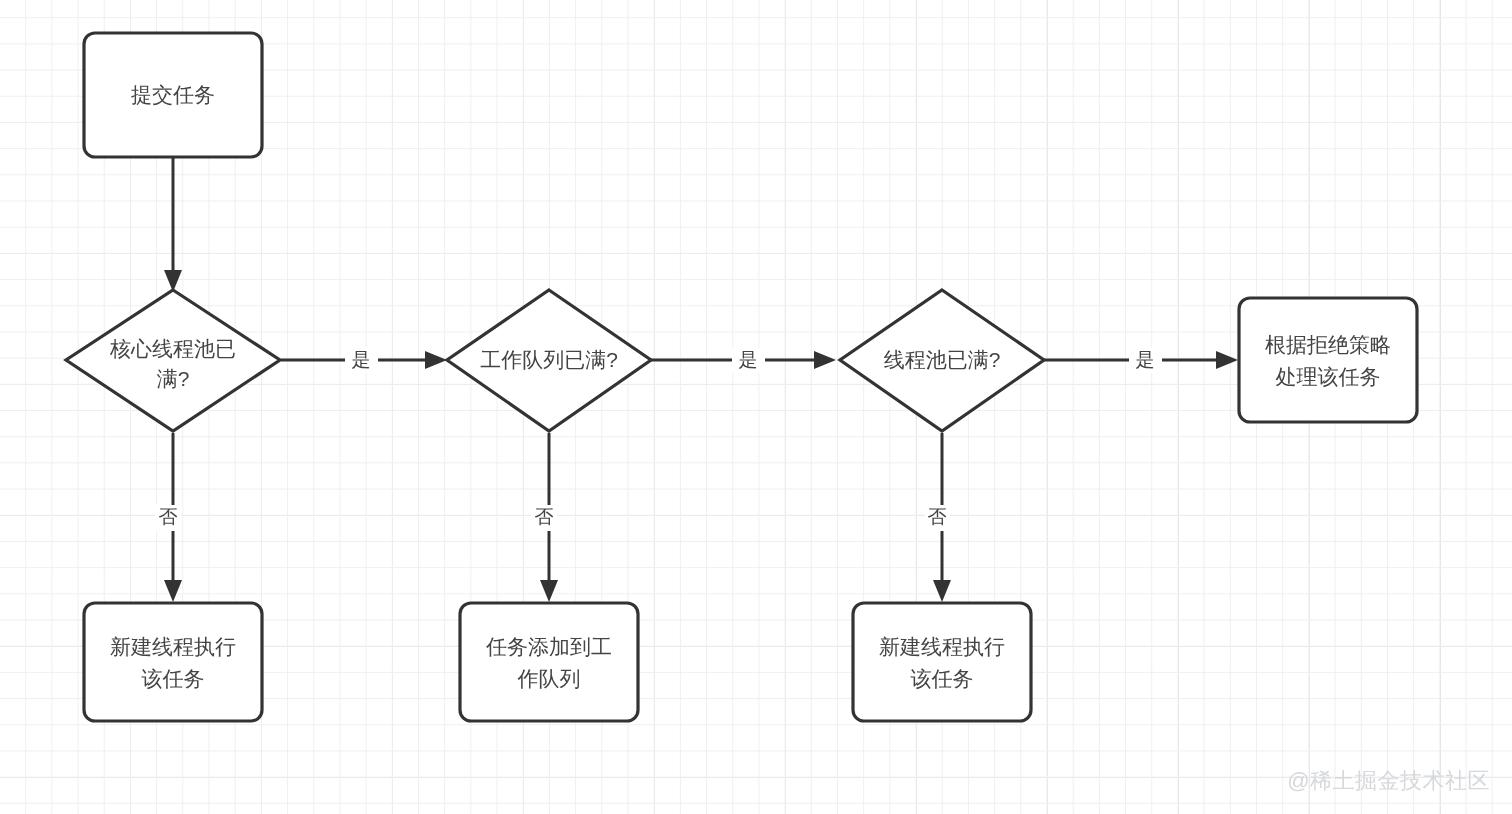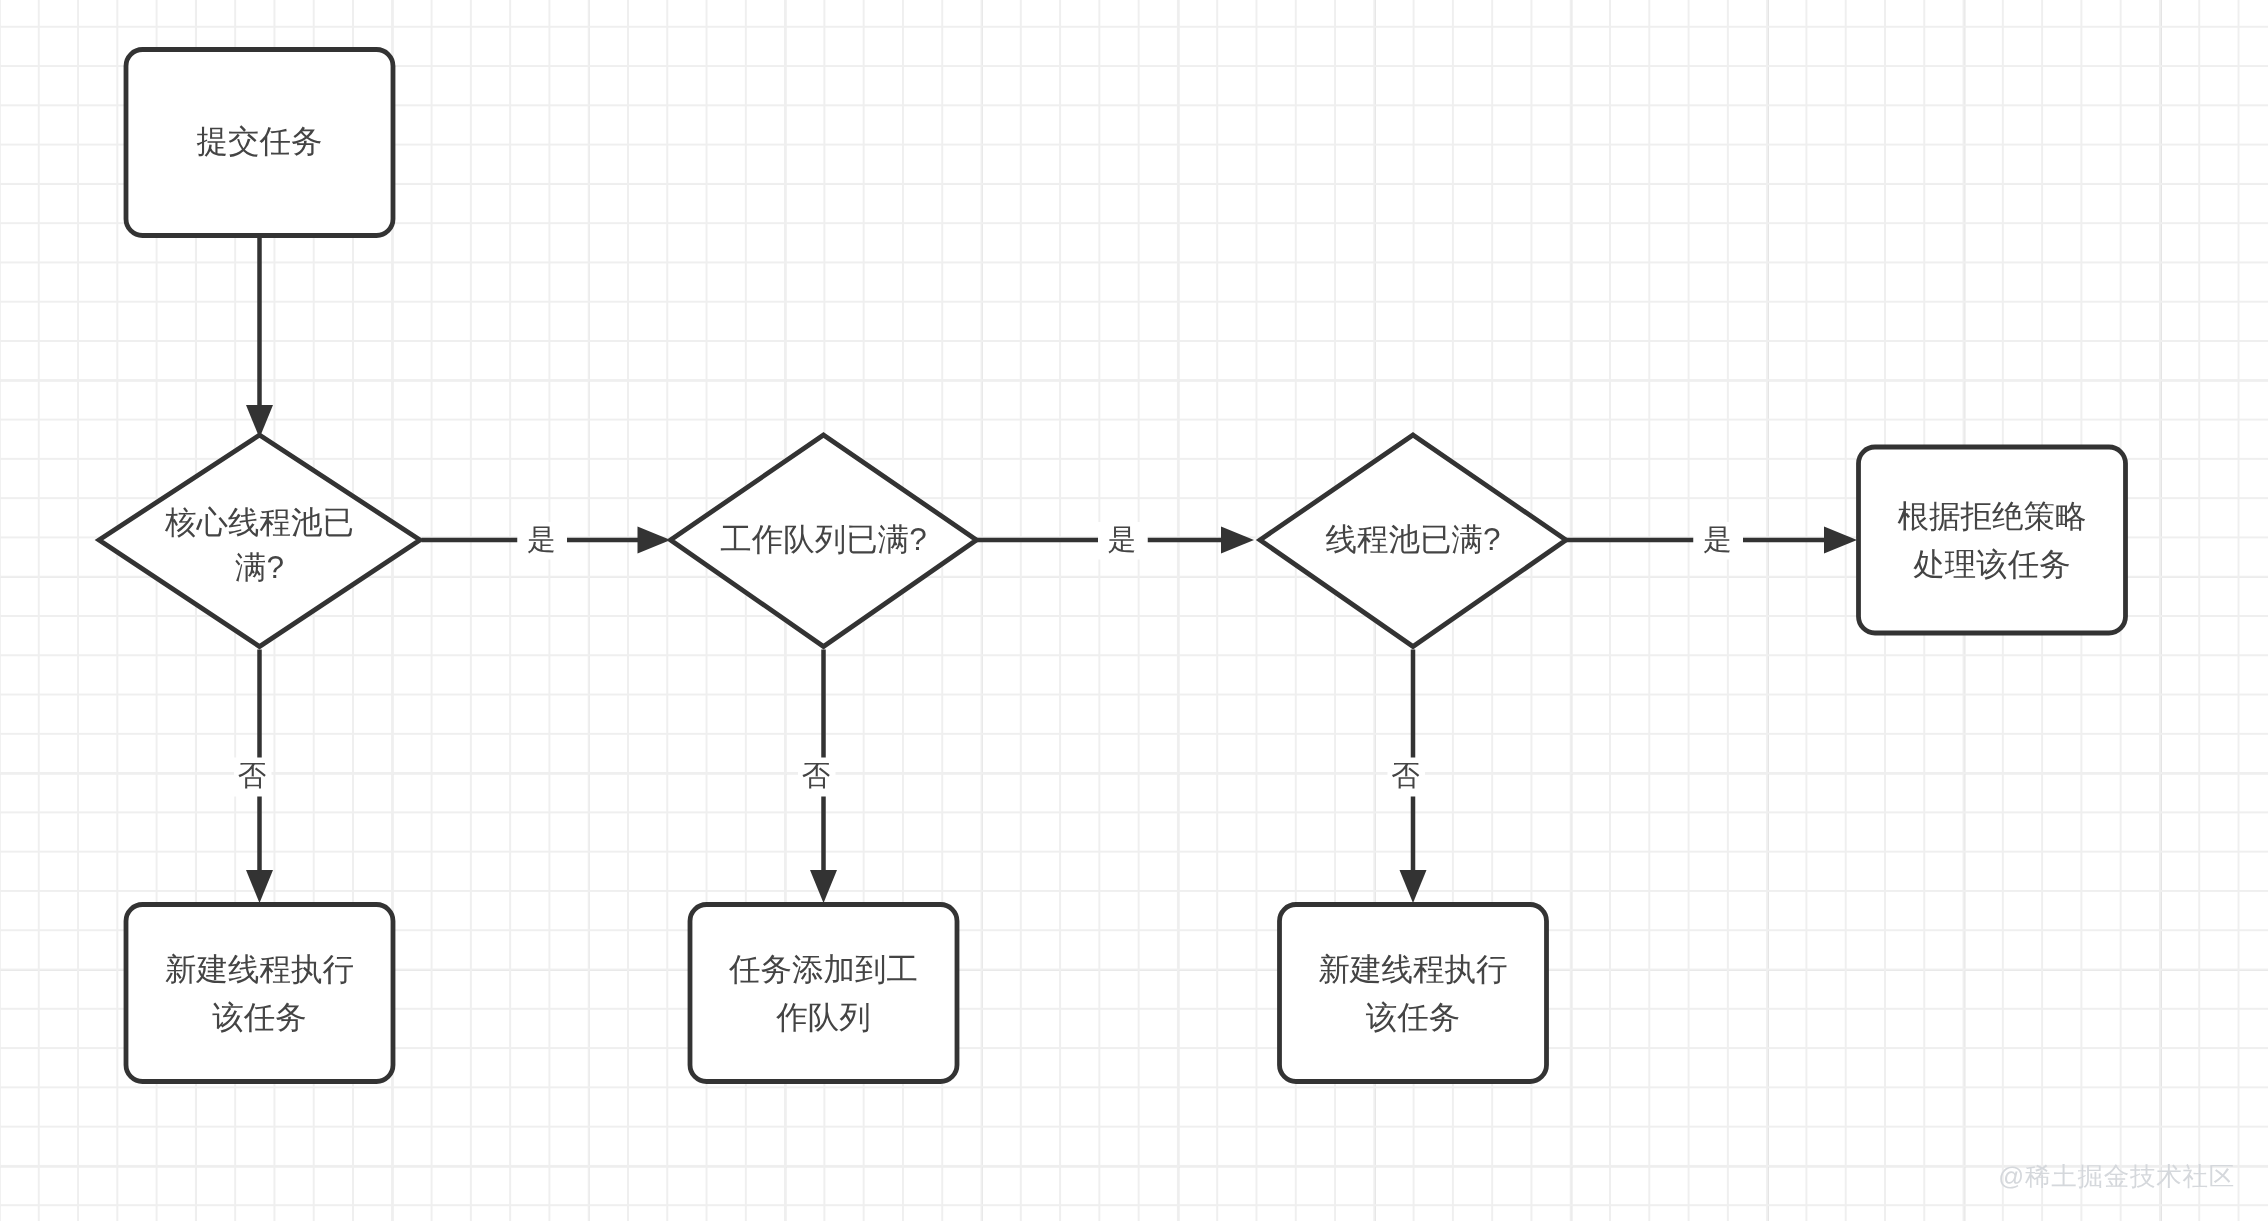--- a/index.html
+++ b/index.html
@@ -59,21 +59,21 @@
     font-size: 19px;
     text-anchor: middle;
     dominant-baseline: middle;
   }
   .edge-label-bg { fill: #ffffff; }
   .watermark {
     position: absolute;
     right: 22px;
     bottom: 18px;
     color: #d5d8dc;
-    font-size: 17px;
+    font-size: 22px;
     font-family: "Liberation Sans", "DejaVu Sans", sans-serif;
     letter-spacing: 0.5px;
     user-select: none;
     white-space: nowrap;
   }
 </style>
 </head>
 <body>
 
 <div id="canvas">

